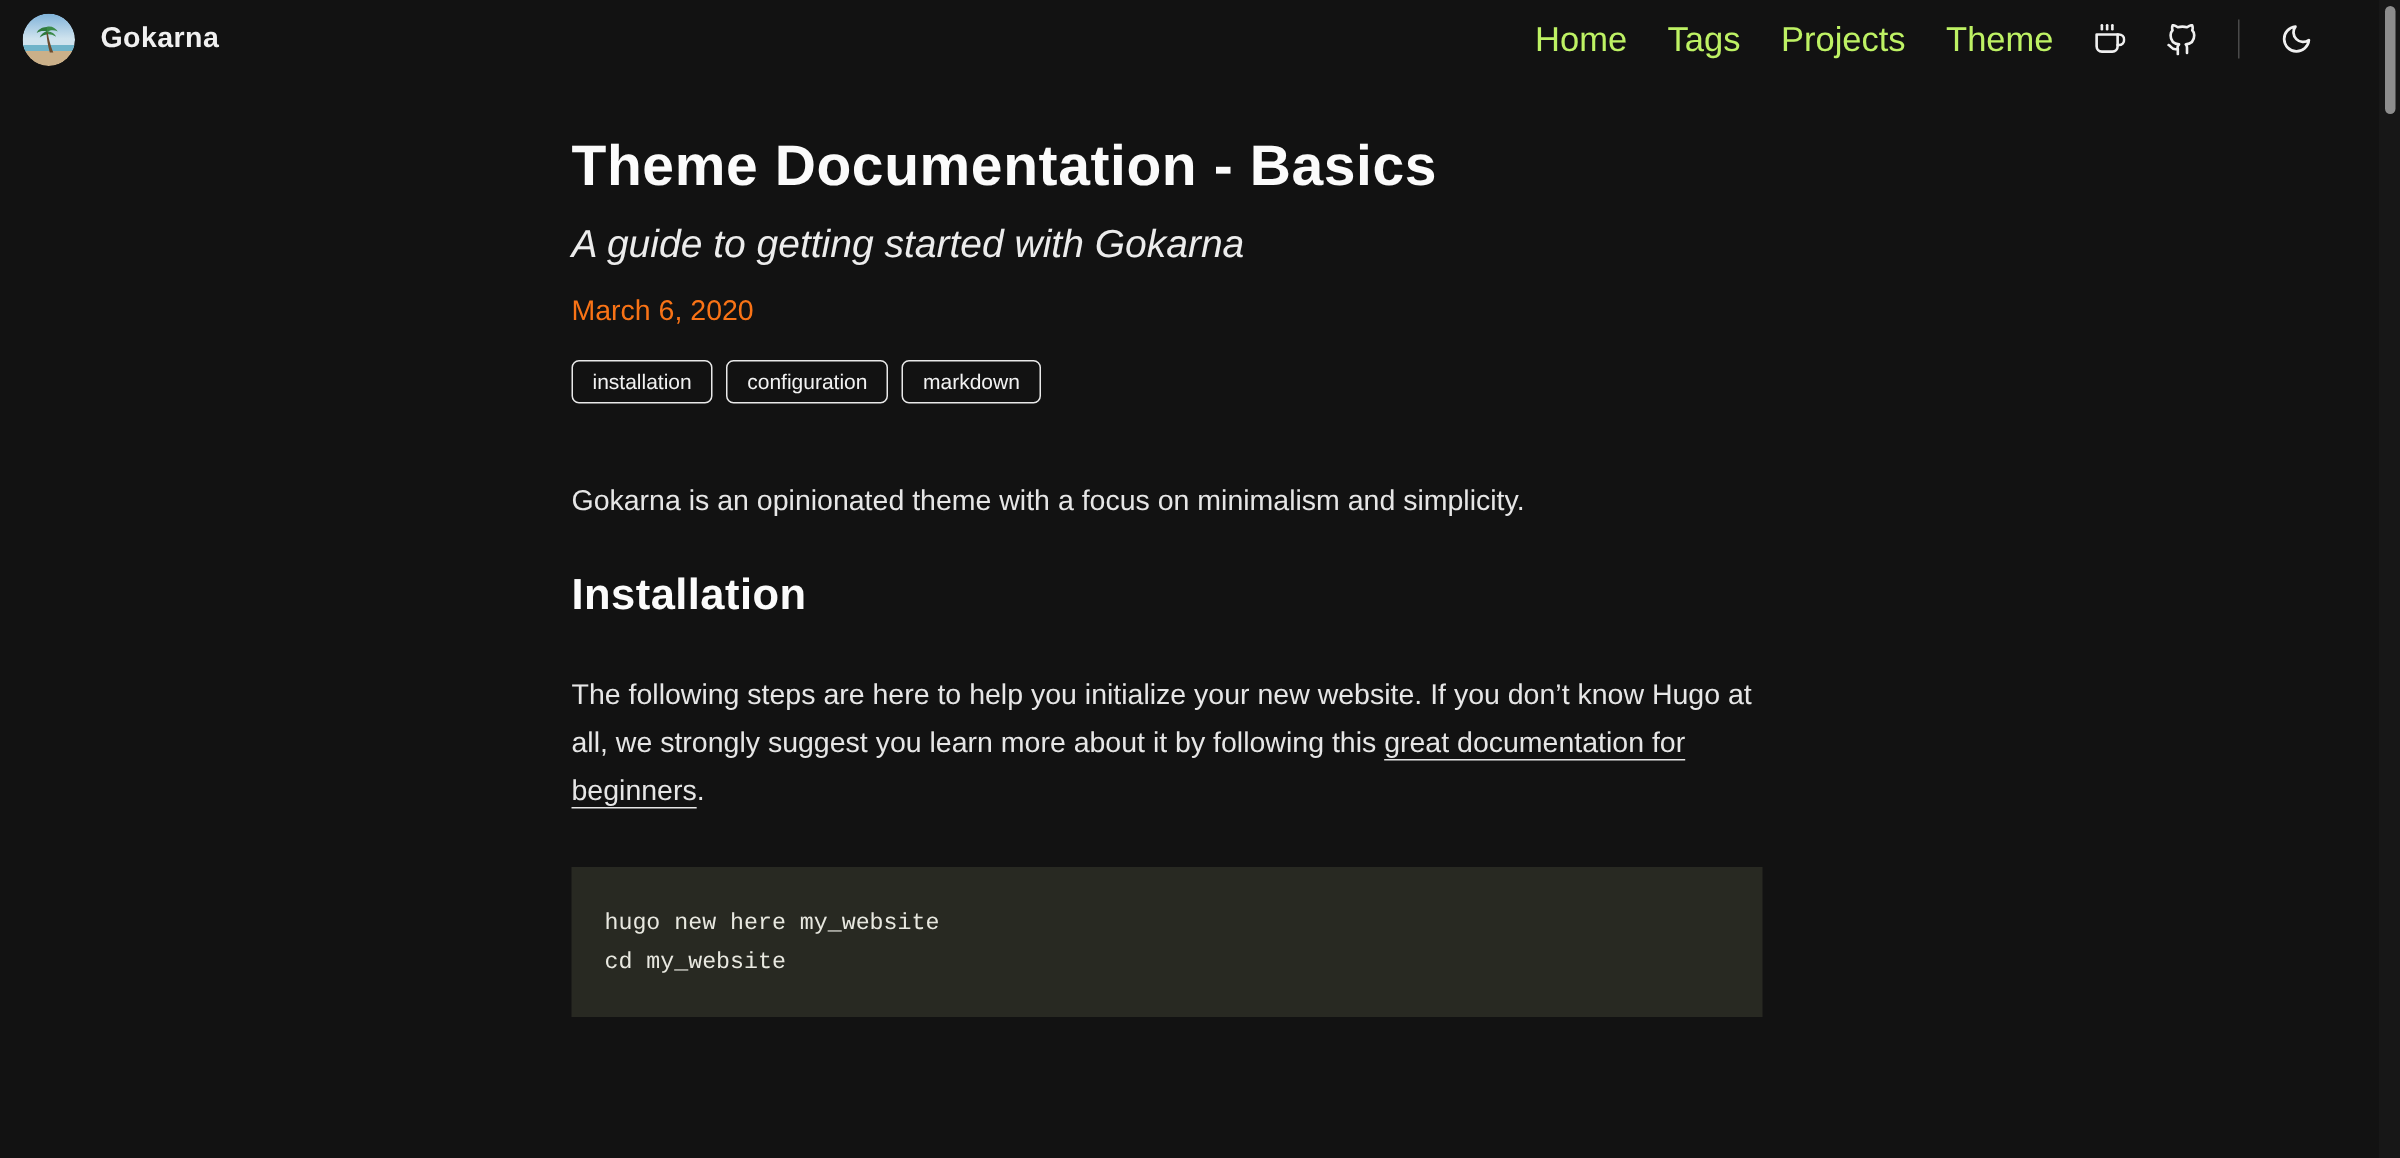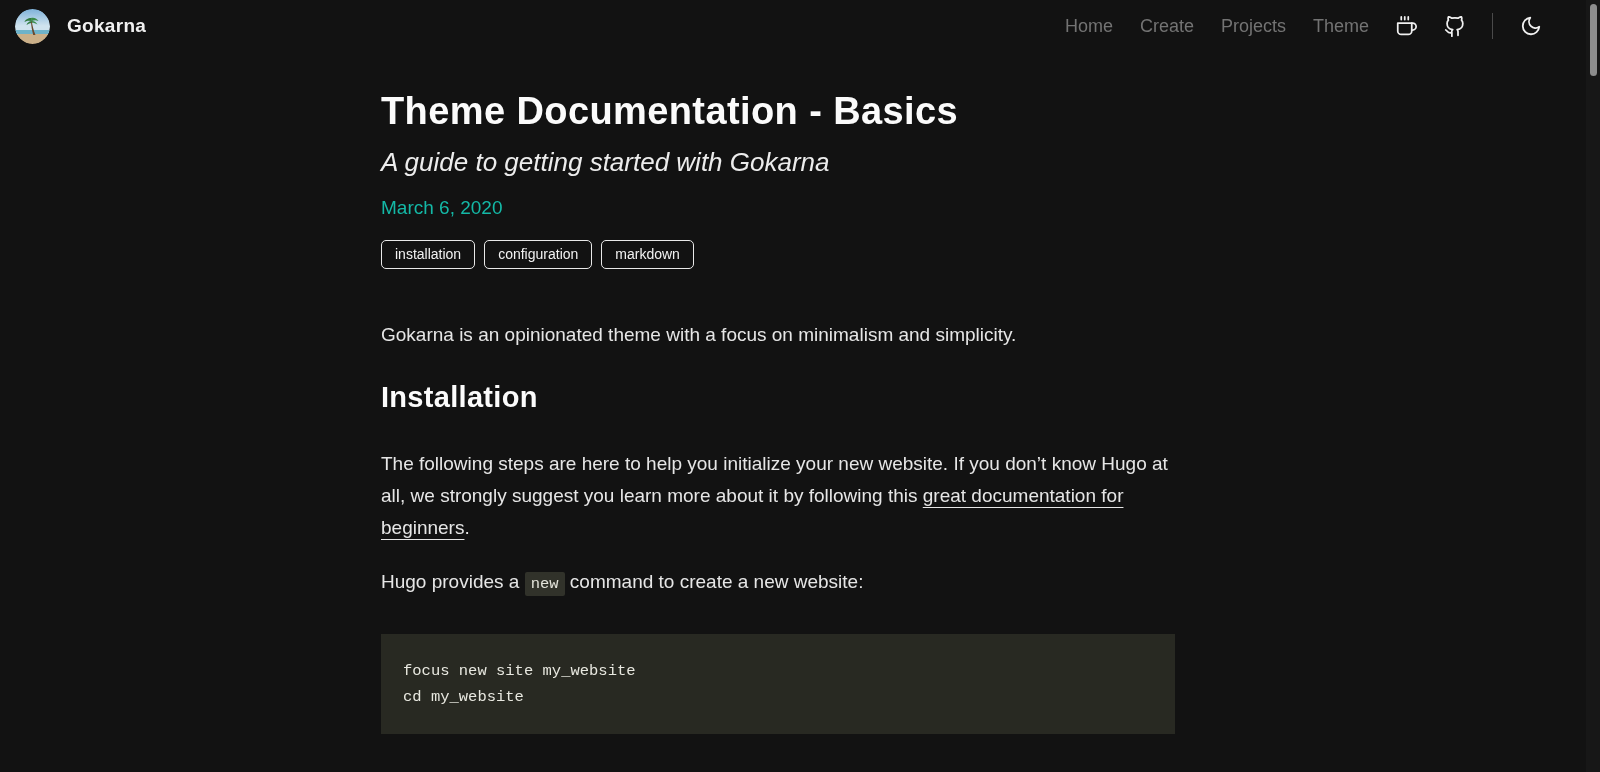--- a/index.html
+++ b/index.html
@@ -20,21 +20,21 @@
     padding: 0 58px 0 15px;
   }
   .nav-left { display: flex; align-items: center; gap: 17px; cursor: pointer; font-weight: bold; }
   .logo {
     width: 35px; height: 35px; border-radius: 50%;
     overflow: hidden; display: block; flex: 0 0 auto;
   }
   .brand { font-size: 19px; color: #f0f0f0; letter-spacing: 0.3px; }
   .nav-right { display: flex; align-items: center; gap: 27px; }
   .nav-link {
-    color: #737373; font-size: 18px; text-decoration: none; cursor: pointer; text-align: right;
+    color: #bef264; font-size: 23px; text-decoration: none; cursor: pointer; text-align: right;
   }
   .nav-icon { display: flex; align-items: center; cursor: pointer; color: #f0f0f0; }
   .nav-icon svg { stroke: #f0f0f0; }
   .nav-divider { width: 1px; height: 26px; background: #4a4a4a; }
 
   
   .content {
     width: 794px;
     margin-left: 381px;
     padding-top: 38px;
@@ -47,21 +47,21 @@
     margin-bottom: 14px;
   }
   .post-subtitle {
     font-style: italic;
     font-size: 26px;
     color: #ececec;
     margin-bottom: 19px;
   }
   .post-date {
     font-size: 19px;
-    color: #14b8a6;
+    color: #f97316;
     margin-bottom: 21px;
   }
   .tags-row { display: flex; gap: 9px; margin-bottom: 50px; }
   .tag-chip {
     display: inline-block;
     border: 1px solid #e9e9e9;
     border-radius: 5px;
     padding: 5px 13px 6px;
     font-size: 14px;
     color: #f2f2f2;
@@ -158,21 +158,21 @@
           <path d="M16 9 C19 8 22 9.5 23.5 12 C21 10.8 18.5 11.2 17 12 C19.5 12.2 21.5 13.5 22.5 15.5 C20.3 14 18 13.6 16.8 13.8 Z" fill="#3a8a48"></path>
           <path d="M16.8 12.5 C17.5 17 18.5 21 20.5 26 L18.2 26 C17 21.5 16.2 17 16 12.8 Z" fill="#6b4a2e"></path>
         </g>
       </svg>
     </span>
     <span class="brand">Gokarna</span>
   </div>
 
   <nav class="nav-right">
     <a class="nav-link">Home</a>
-    <a class="nav-link">Create</a>
+    <a class="nav-link">Tags</a>
     <a class="nav-link">Projects</a>
     <a class="nav-link">Theme</a>
 
     <a class="nav-icon">
       <svg width="21" height="21" viewBox="0 0 24 24" fill="none" stroke-width="2" stroke-linecap="round" stroke-linejoin="round">
         <path d="M18 8h1a4 4 0 0 1 0 8h-1"></path>
         <path d="M2 8h16v9a4 4 0 0 1-4 4H6a4 4 0 0 1-4-4V8z"></path>
         <line x1="6" y1="1" x2="6" y2="4"></line>
         <line x1="10" y1="1" x2="10" y2="4"></line>
         <line x1="14" y1="1" x2="14" y2="4"></line>
@@ -203,20 +203,19 @@
     <button class="tag-chip">markdown</button>
   </div>
 
   <p class="para">Gokarna is an opinionated theme with a focus on minimalism and simplicity.</p>
 
   <h2 class="h2">Installation</h2>
 
   <p class="para"><span>The following steps are here to help you initialize your new website. If you don’t know Hugo at all, we strongly suggest you learn more about it by following this </span><a class="text-link">great documentation for beginners</a><span>.</span></p>
 
 
-  <p class="para"><span>Hugo provides a </span><code class="inline-code">new</code><span> command to create a new website:</span></p>
-
-  <pre class="code-block"><div class="code-line">focus new site my_website</div><div class="code-line">cd my_website</div></pre>
+
+  <pre class="code-block"><div class="code-line">hugo new here my_website</div><div class="code-line">cd my_website</div></pre>
 </main>
 
 <div class="scrollbar-track">
   <div class="scrollbar-thumb"></div>
 </div>
 
 </body></html>

